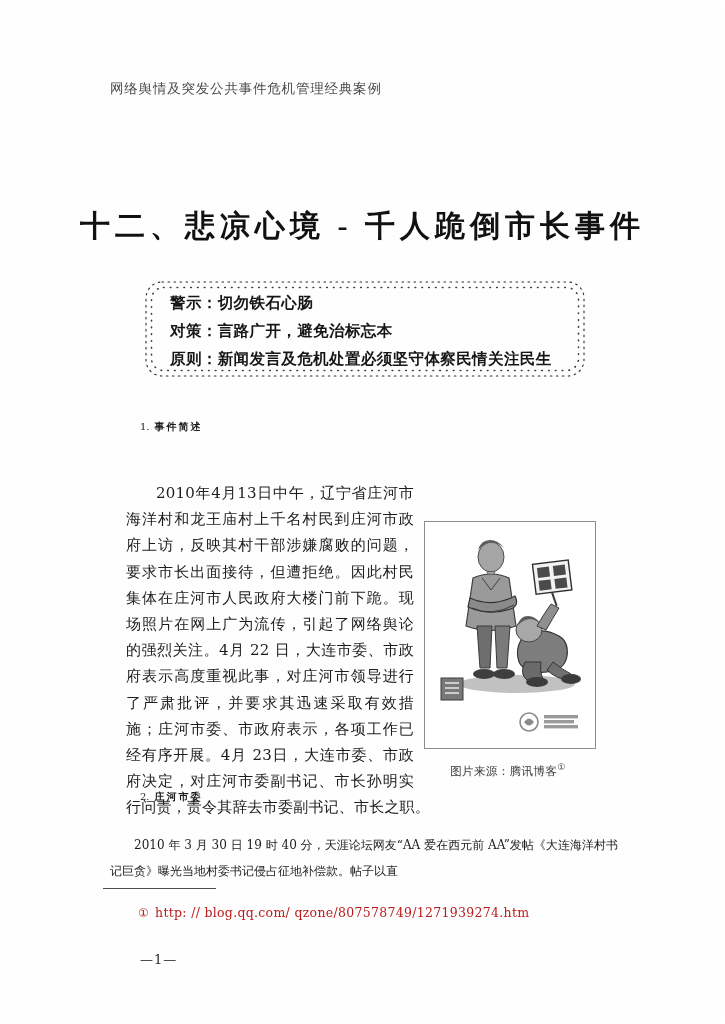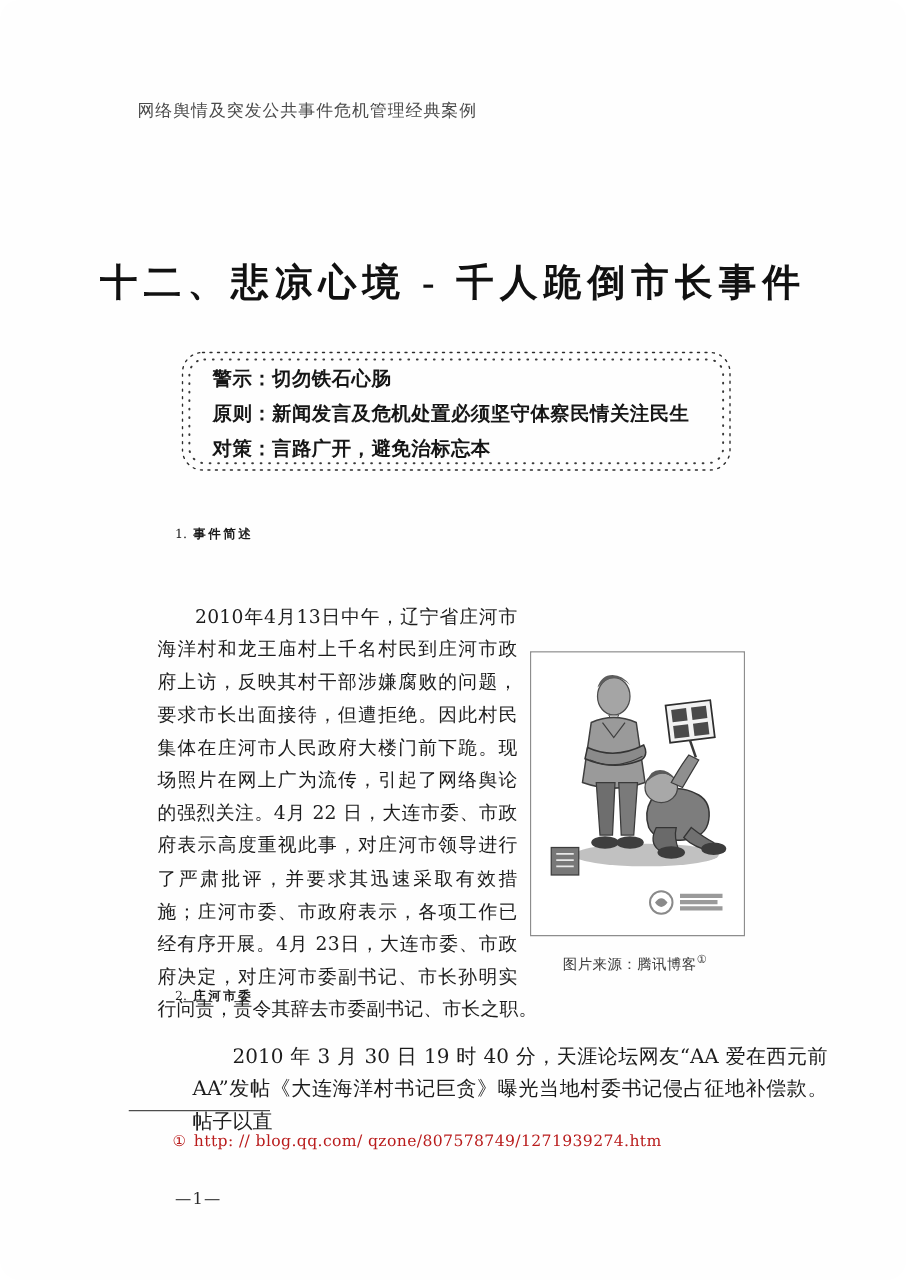--- a/index.html
+++ b/index.html
@@ -124,26 +124,25 @@
     height: 270px;
     margin: 52px 0 0 12px;
     shape-outside: margin-box;
   }
 
   .body-block-2 {
     position: absolute;
     left: 110px;
     top: 832px;
     width: 508px;
-    font-size: 16px;
+    font-size: 12px;
     line-height: 26.2px;
     text-align: justify;
     text-justify: inter-ideograph;
     color: #1c1c1c;
-    margin-left: 44px;
   }
   .body-block-2 p {
     margin: 0;
     text-indent: 2em;
   }
 
   
   .figure {
     position: absolute;
     left: 424px;
@@ -217,22 +216,22 @@
 
   <h1 class="chapter-title">十二、悲凉心境 - 千人跪倒市长事件</h1>
 
   <div class="callout-box">
     <svg class="callout-border" width="450" height="106" viewBox="0 0 450 106">
       <rect x="6" y="6" width="438" height="94" rx="16" ry="16" fill="none" stroke="#2b2b2b" stroke-width="1.1" stroke-dasharray="1.6 4.4" stroke-linecap="round"></rect>
       <rect x="11.5" y="11.5" width="427" height="83" rx="12" ry="12" fill="none" stroke="#3a3a3a" stroke-width="1.6" stroke-dasharray="0.6 6.2" stroke-linecap="round"></rect>
     </svg>
     <div class="callout-inner">
       <div class="callout-line">警示：切勿铁石心肠</div>
+      <div class="callout-line">对策：言路广开，避免治标忘本</div>
       <div class="callout-line">原则：新闻发言及危机处置必须坚守体察民情关注民生</div>
-      <div class="callout-line">对策：言路广开，避免治标忘本</div>
     </div>
   </div>
 
   <div class="section-heading" id="heading-1">
     <span class="num">1.</span><span>事件简述</span>
   </div>
 
   <div class="figure">
     <div class="figure-frame">
       <svg width="170" height="226" viewBox="0 0 170 226">

